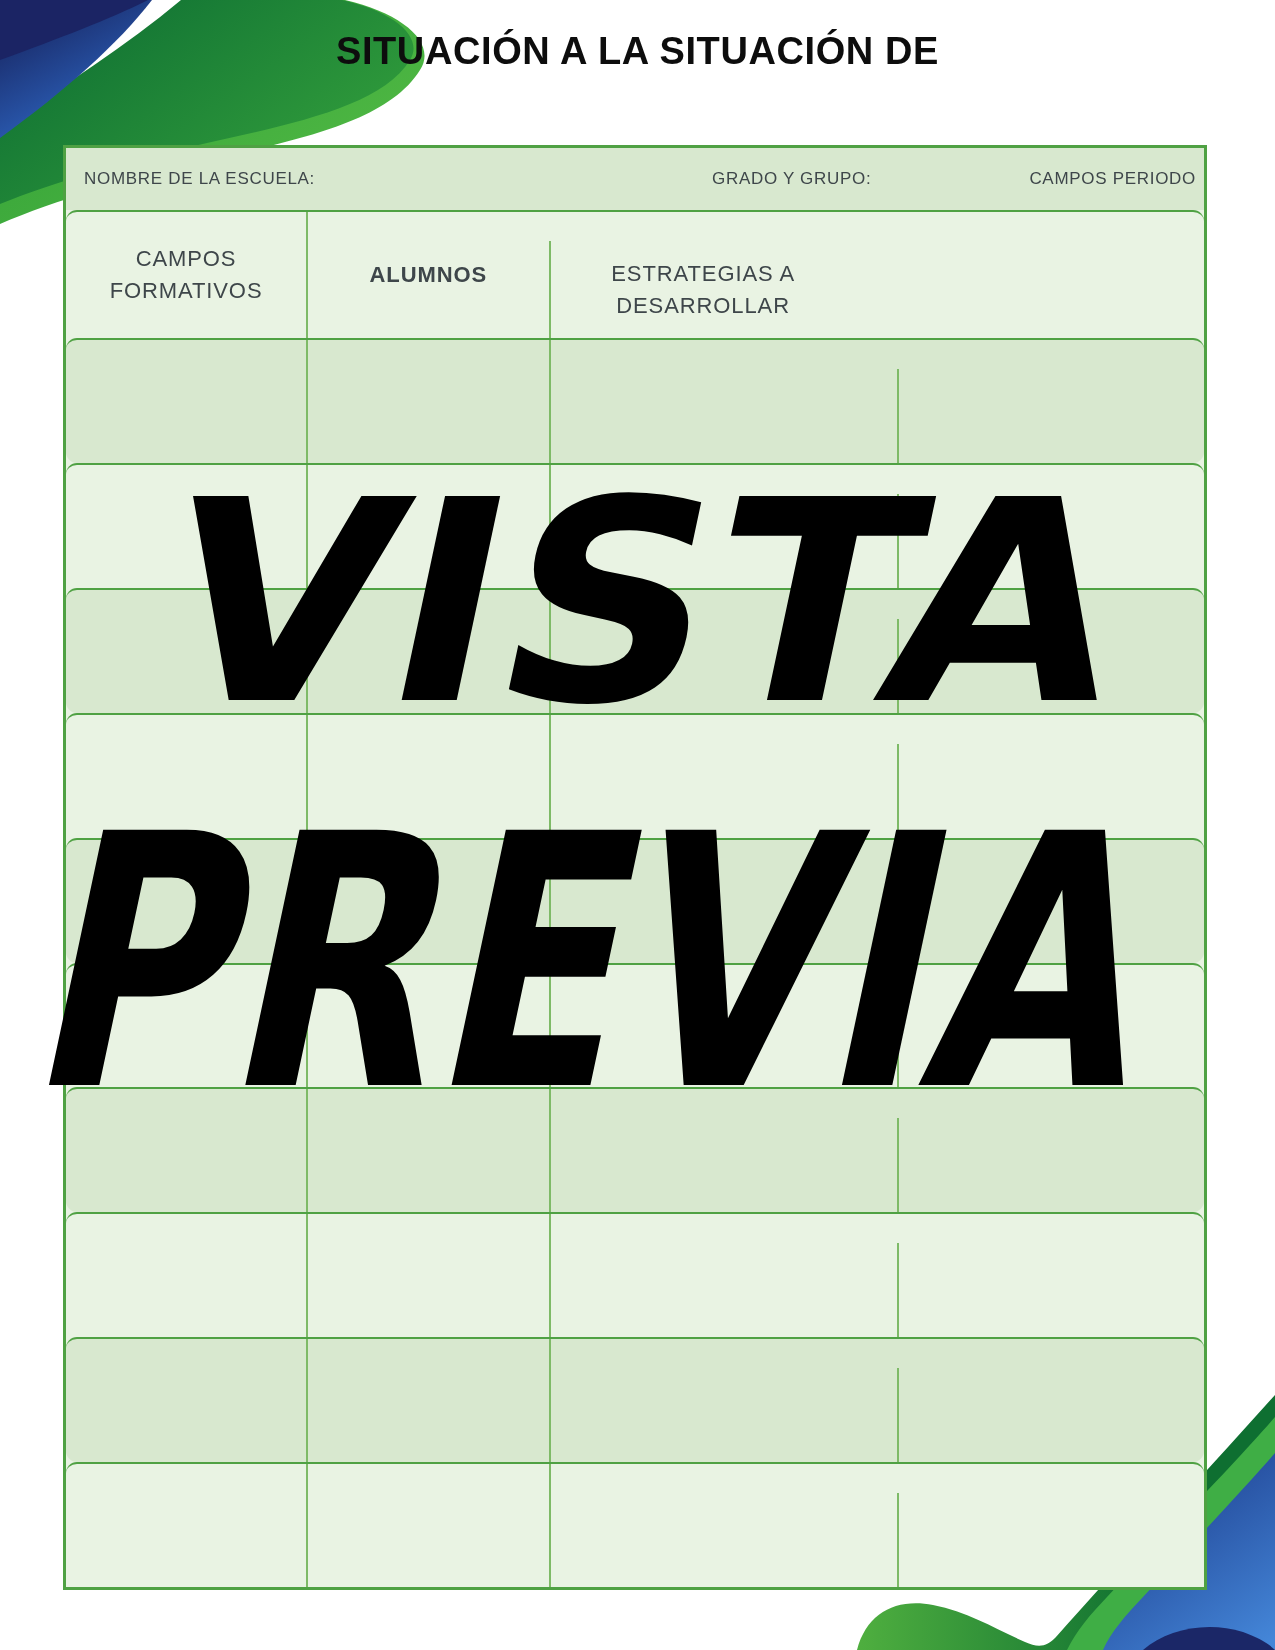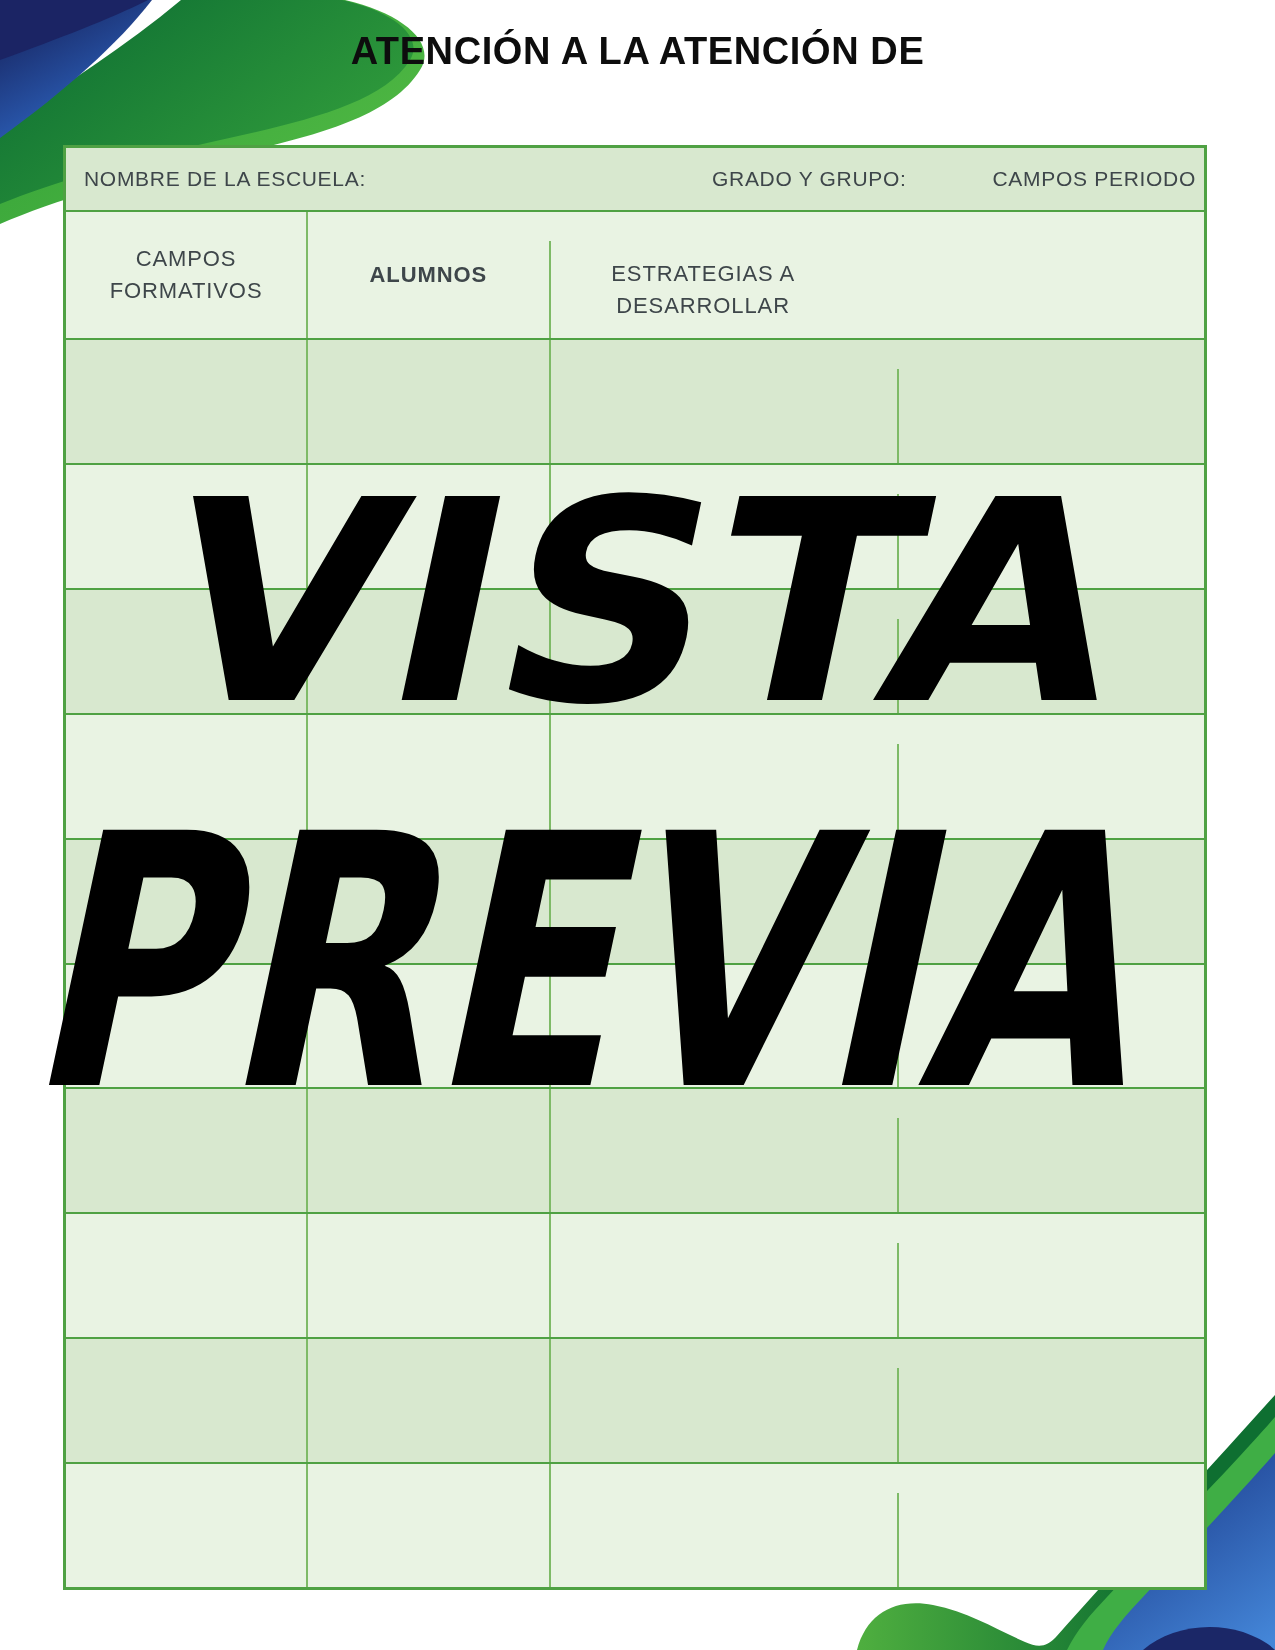--- a/index.html
+++ b/index.html
@@ -58,33 +58,34 @@
   .band-top {
     position: relative;
     height: 62px;
     flex: 0 0 62px;
     background: #d8e8cf;
   }
   .band-label {
     position: absolute;
     top: 50%;
     transform: translateY(-50%);
-    font-size: 21px;
+    font-size: 17px;
     letter-spacing: 0.7px;
     color: #3e464a;
     white-space: nowrap;
   }
   .band-label.school { left: 18px; }
   .band-label.grade  { left: 646px; }
   .band-label.period { right: 8px; }
 
   .row {
     display: flex;
     border-top: 2px solid #4fa143;
     box-sizing: border-box;
+    border-radius: 11px;
   }
   .header-row {
     flex: 0 0 128px;
     background: #e9f3e3;
   }
   .body-row { flex: 1 1 0; }
   .body-row.dark  { background: #d8e8cf; }
   .body-row.light { background: #e9f3e3; }
 
   .cell {
@@ -158,21 +159,21 @@
         <stop offset="1" stop-color="#4486d8"></stop>
       </linearGradient>
     </defs>
     <path d="M 12 290 C 22 252 52 238 88 245 C 124 252 150 269 180 282 C 193 288 202 287 211 277 C 272 208 352 122 430 35 L 430 290 Z" fill="url(#gGreenDarkBR)"></path>
     <path d="M 222 290 C 232 270 244 256 262 237 C 318 177 390 103 430 57 L 430 290 Z" fill="#3fae45"></path>
     <path d="M 258 290 C 266 272 280 256 298 237 C 348 183 402 125 430 93 L 430 290 Z" fill="url(#gBlueBR)"></path>
     <path d="M 298 290 C 322 269 362 261 398 272 C 412 277 423 283 430 290 Z" fill="#1b2767"></path>
   </svg>
 
   <div class="title-block">
-    <div class="title-line">ATENCIÓN A LA ATENCIÓN DE</div>
+    <div class="title-line">SITUACIÓN A LA SITUACIÓN DE</div>
   </div>
 
   <div class="sheet">
     <div class="band-top">
       <span class="band-label school">NOMBRE DE LA ESCUELA:</span>
       <span class="band-label grade">GRADO Y GRUPO:</span>
       <span class="band-label period">CAMPOS PERIODO</span>
     </div>
 
     <div class="row header-row">

